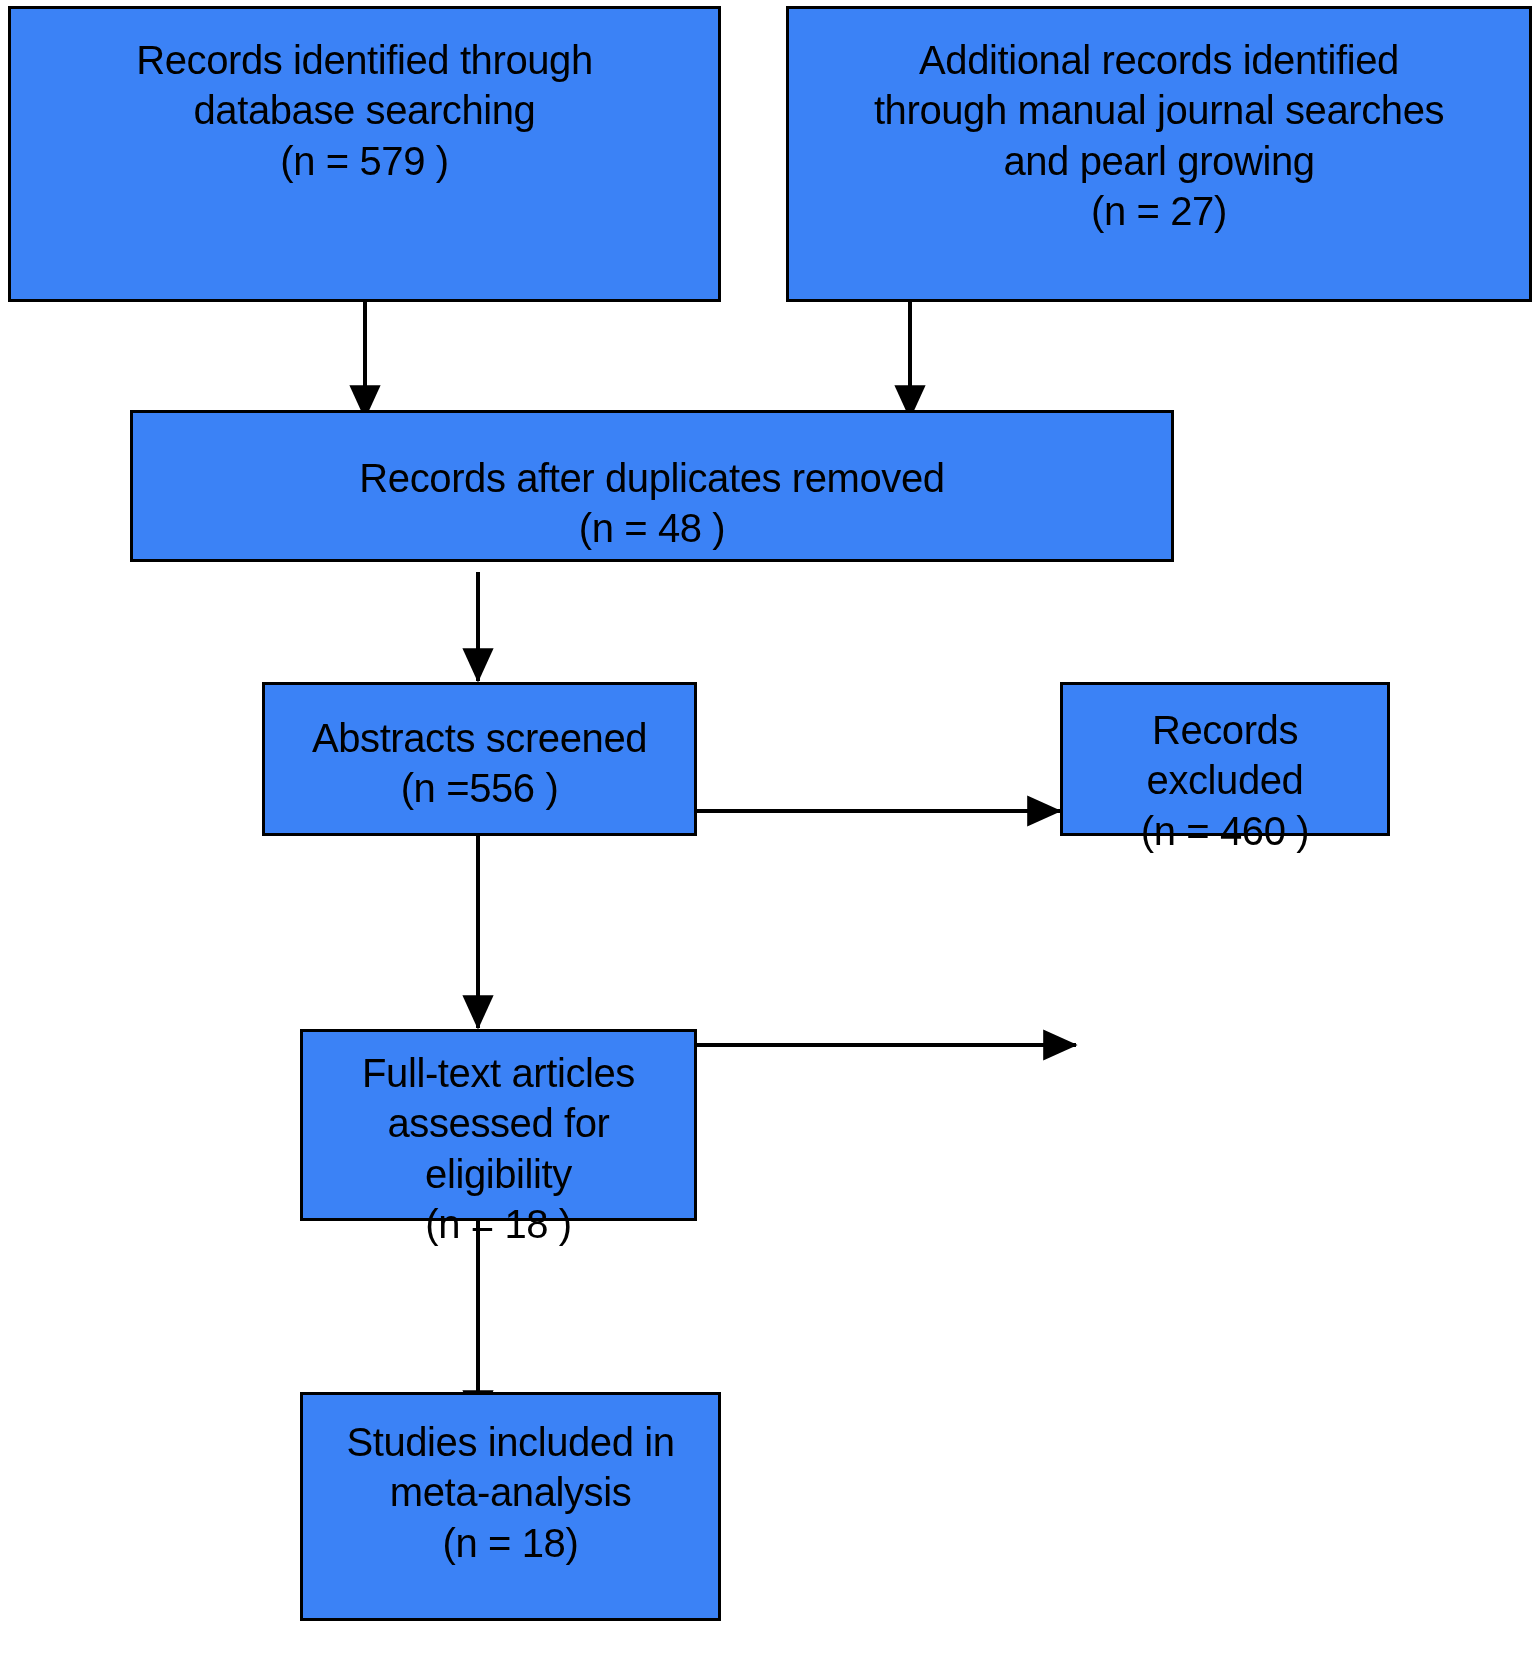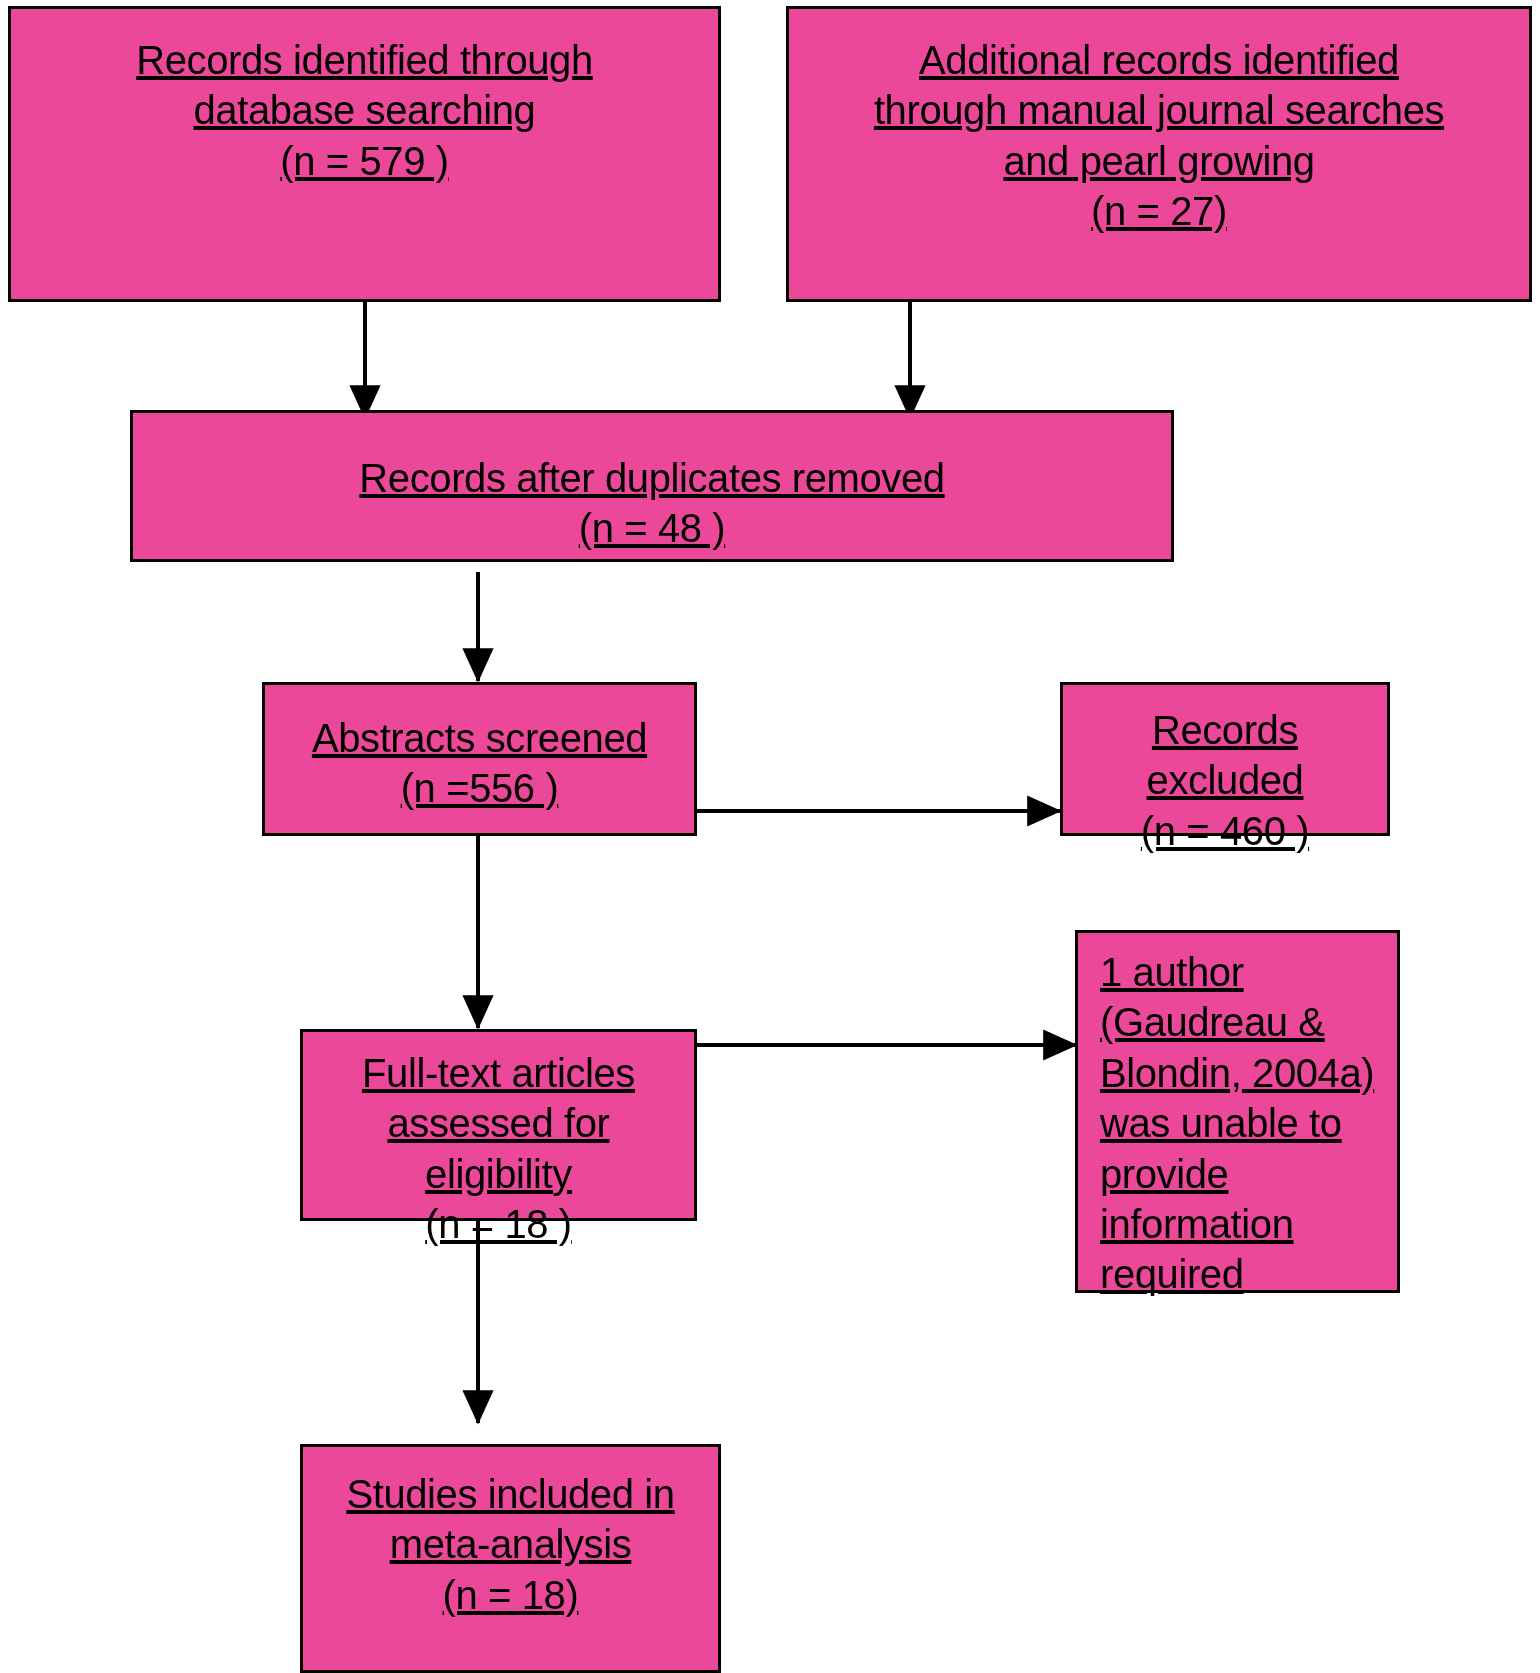--- a/index.html
+++ b/index.html
@@ -13,25 +13,24 @@
     height: 1673px;
     background: #ffffff;
     font-family: "Liberation Sans", sans-serif;
     color: #000000;
     overflow: hidden;
   }
   .node {
     position: absolute;
     box-sizing: border-box;
     border: 3px solid #000000;
-    background: #ec4899;
+    background: #3b82f6;
     display: flex;
     flex-direction: column;
     align-items: center;
-    text-decoration: underline;
   }
   .node.left-align {
     align-items: flex-start;
   }
   .node-text {
     width: 100%;
     text-align: center;
     font-size: 40px;
     line-height: 1.26;
     letter-spacing: -0.4px;
@@ -107,29 +106,20 @@
 (n = 460  )</div>
   </div>
 
   <div class="node" style="left:300px; top:1029px; width:397px; height:192px; padding-top:16px;">
     <div class="node-text">Full-text articles
 assessed for
 eligibility
 (n = 18 )</div>
   </div>
 
-  <div class="node left-align" style="left:1075px; top:930px; width:325px; height:363px; padding-top:14px;">
-    <div class="node-text">1 author
-(Gaudreau &amp;
-Blondin, 2004a)
-was unable to
-provide
-information
-required</div>
-  </div>
 
-  <div class="node" style="left:300px; top:1444px; width:421px; height:229px; padding-top:22px;">
+  <div class="node" style="left:300px; top:1392px; width:421px; height:229px; padding-top:22px;">
     <div class="node-text">Studies included in
 meta-analysis
 (n = 18)</div>
   </div>
 
 </div>
 
 </body></html>

